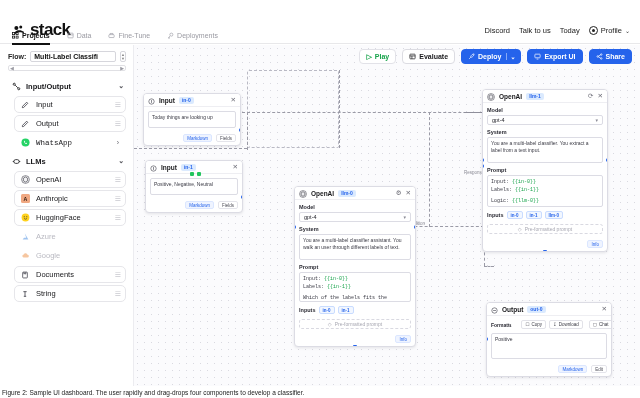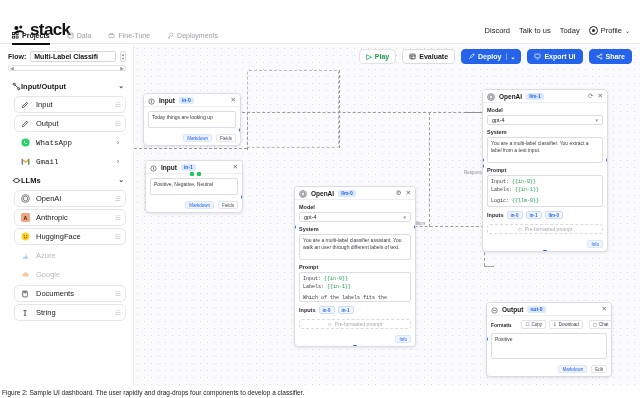--- a/index.html
+++ b/index.html
@@ -57,21 +57,21 @@
     white-space:nowrap; font-weight:bold;
   }
   .spinbox { width:6px; height:11px; border:1px solid #d6d6dc; border-radius:2px;
     display:flex; flex-direction:column; justify-content:space-around; align-items:center; }
   .spinbox i { font-size:4px; color:#888; line-height:3px; font-style:normal; }
   .hscroll { height:6px; border:1px solid #e0e0e4; border-radius:2px; margin-bottom:7px;
     display:flex; align-items:center; justify-content:space-between; padding:0 1px; }
   .hscroll i { font-size:5px; color:#9a9aa2; font-style:normal; line-height:5px; }
 
   .group-head {
-    display:flex; align-items:center; padding:3px 2px 3px 3px;
+    display:flex; align-items:center; gap:5px; padding:3px 2px 3px 3px;
     font-size:7.5px; color:#18181b; font-weight:bold; cursor:pointer;
   }
   .group-head .gname { flex:1; }
   .group-head .gchev { font-size:7px; color:#55555c; }
 
   .item {
     display:flex; align-items:center; gap:6px;
     height:17px; margin:2px 0 2px 6px; padding:0 5px 0 5px;
     border:1px solid #e6e6ea; border-radius:5px; background:#fff;
     font-size:7.5px; color:#18181b; cursor:pointer;
@@ -297,33 +297,20 @@
       <span class="handle">☰</span>
     </div>
     <div class="item plain">
       <span class="ico">
         <svg width="9" height="9" viewBox="0 0 12 12">
             <circle cx="6" cy="6" r="5.4" fill="#25D366"></circle>
             <path d="M4.2 4.1c.3-.5.7-.3.9.0l.4.7c.1.2 0 .4-.2.5-.2.2-.1.5.3.9s.7.5.9.3c.2-.2.4-.2.5-.1l.7.4c.3.2.4.5 0 .8-.7.5-1.7.2-2.6-.7s-1.2-2-.9-2.8z" fill="#fff"></path>
           </svg>
       </span>
       <span class="iname">WhatsApp</span>
-      <span class="arrow">›</span>
-    </div>
-    <div class="item plain">
-      <span class="ico">
-        <svg width="9" height="9" viewBox="0 0 12 10">
-          <path d="M1 1h10v8H1z" fill="#fff"></path>
-          <path d="M1 1 L1 9 L2.6 9 L2.6 4 L6 6.5 L9.4 4 L9.4 9 L11 9 L11 1 L6 5 Z" fill="#EA4335"></path>
-          <path d="M1 1 L1 9 L2.6 9 L2.6 4 Z" fill="#4285F4"></path>
-          <path d="M9.4 4 L9.4 9 L11 9 L11 1 Z" fill="#34A853"></path>
-          <path d="M2.6 4 L6 6.5 L9.4 4 L9.4 2.4 L6 5 L2.6 2.4 Z" fill="#FBBC05"></path>
-        </svg>
-      </span>
-      <span class="iname">Gmail</span>
       <span class="arrow">›</span>
     </div>
 
     <div class="group-head">
       <span class="ico">
         <svg width="9" height="9" viewBox="0 0 12 12" fill="none" stroke="#18181b" stroke-width="1.1">
           <rect x="2.5" y="3.5" width="7" height="5" rx="2.4"></rect>
             <path d="M2.5 6 H1 M9.5 6 H11"></path>
         </svg>
       </span>

